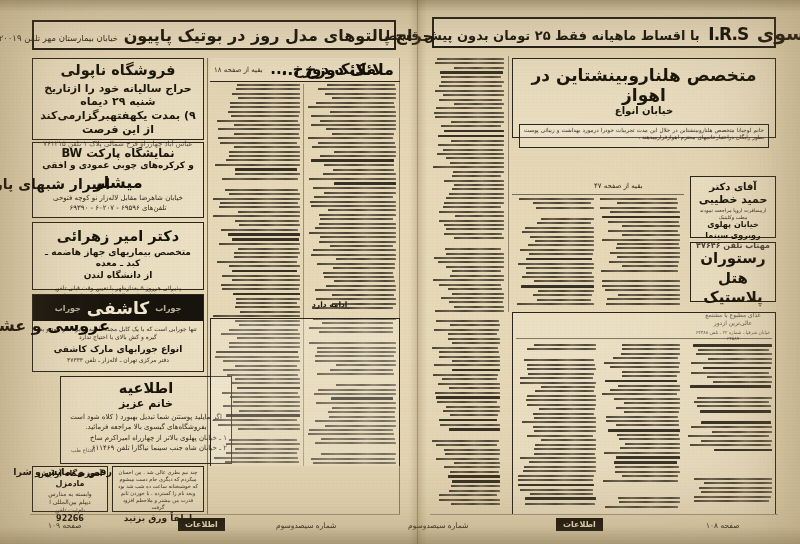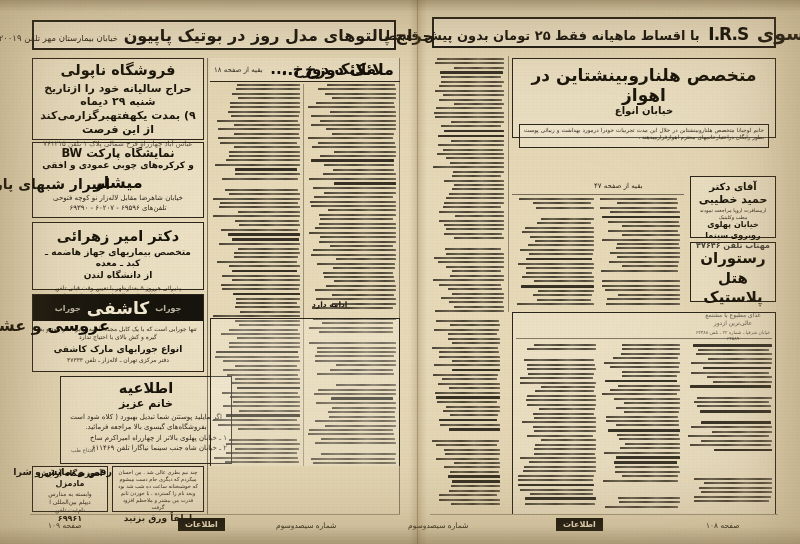--- a/index.html
+++ b/index.html
@@ -183,21 +183,21 @@
     </div>
   </div>
 
   <div class="box" style="left:32px; top:466px; width:76px; height:46px;">
     <div class="ad" style="padding:2px 2px">
       <div class="t3" style="font-size:8px">آموزشگاه آرایش</div>
       <div class="t3" style="font-size:8px">مادمزل</div>
       <div class="t5">وابسته به مدارس</div>
       <div class="t5">دیپلم بین‌المللی ا</div>
       <div class="t5">نام‌ثبت تلفن</div>
-      <div class="t3" style="font-size:8px">۶۹۹۶۱</div>
+      <div class="t3" style="font-size:8px">92266</div>
     </div>
   </div>
 
   <div class="box" style="left:112px; top:466px; width:92px; height:46px;">
     <div class="ad" style="padding:2px 3px">
       <div class="t5" style="font-size:5.2px">چند نیم بطری عالی شد . من احسان میکردم که دیگری جام دست میشوم که خوشبختانه ساعت ده شب شد بود وبعد نام را کسترده . با خوردن ثانم قدرت من بیشتر و ملاحظم افزود گرفت</div>
       <div class="t3" style="font-size:9px;margin-top:2px">لطفاً ورق بزنید</div>
     </div>
   </div>
 

